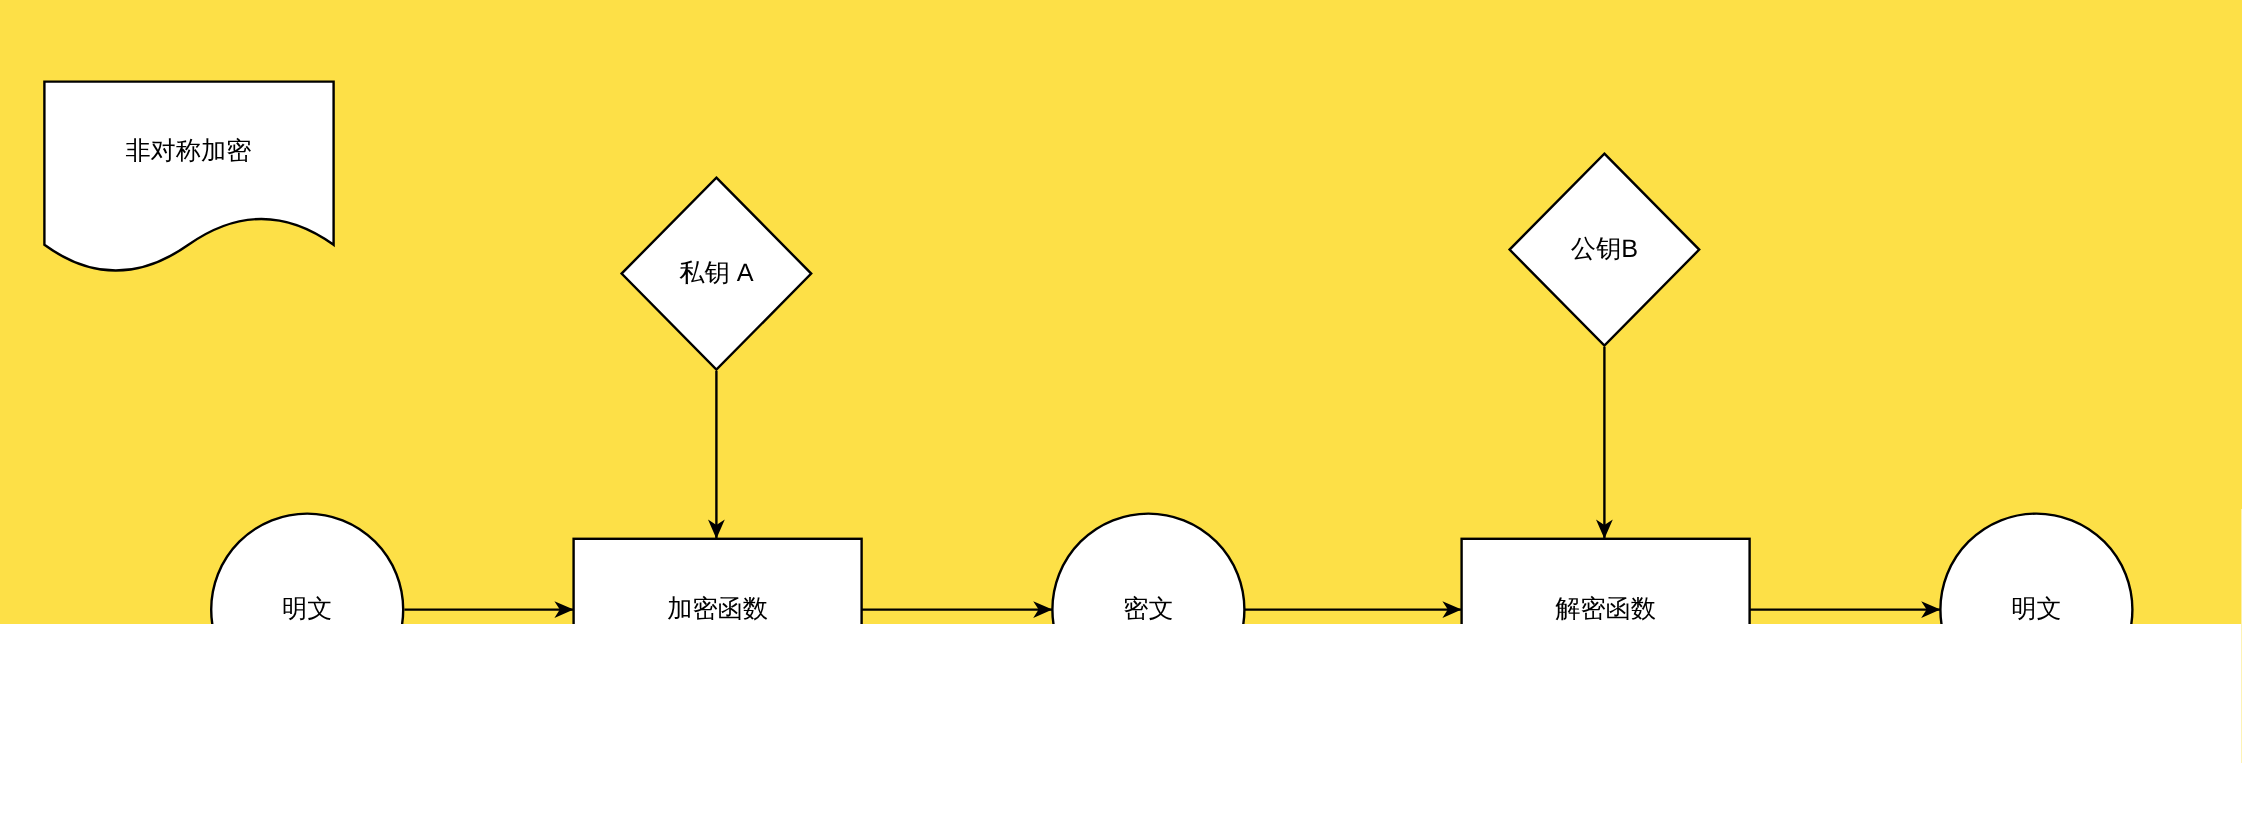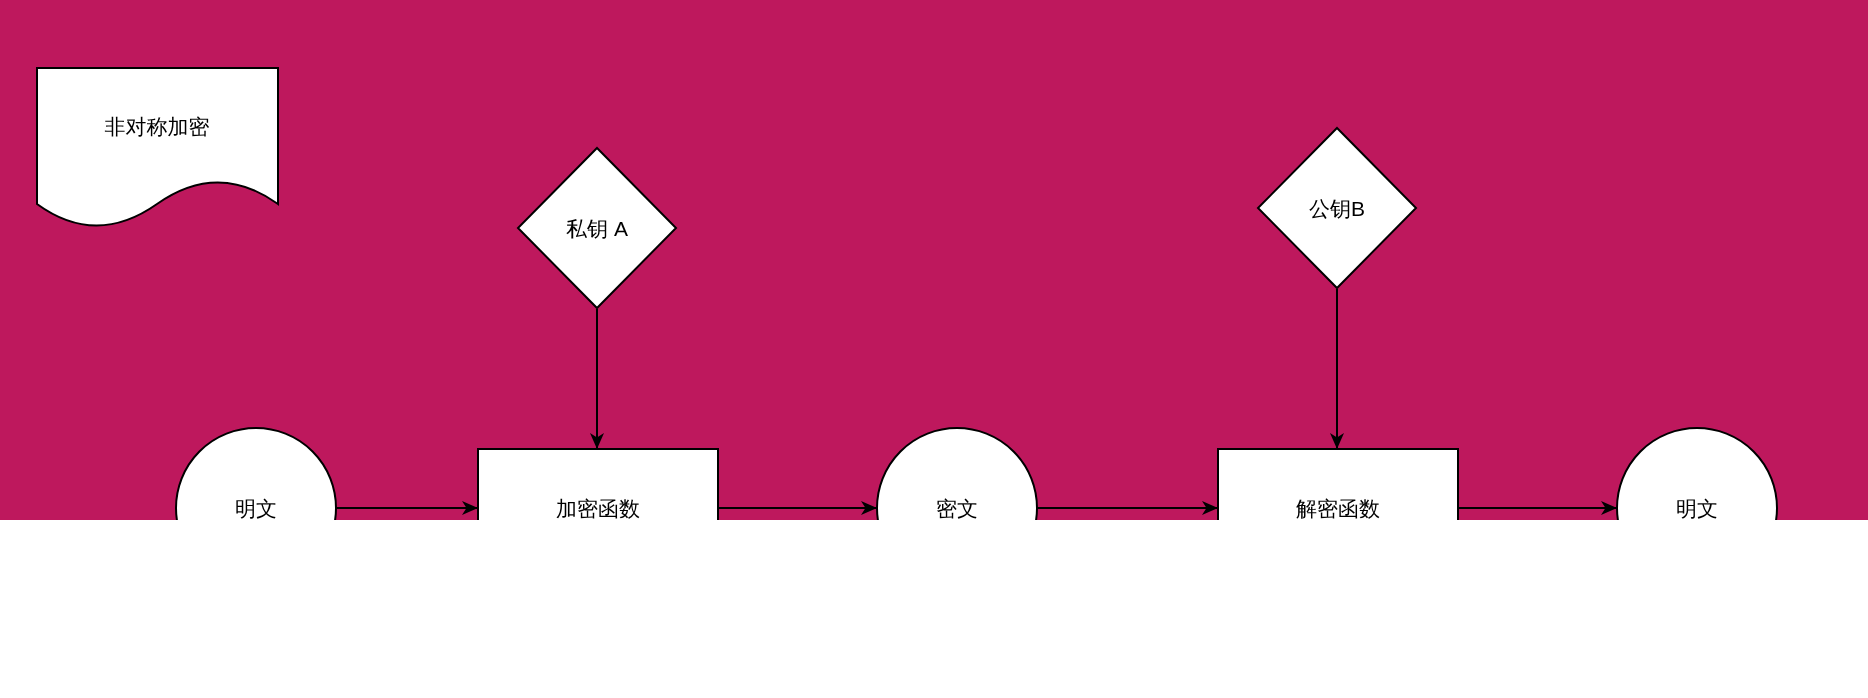--- a/index.html
+++ b/index.html
@@ -4,21 +4,21 @@
 <style>
   html, body {
     margin: 0;
     padding: 0;
     background: #ffffff;
   }
   .canvas-wrap {
     width: 1868px;
     height: 520px;
     position: relative;
-    background: #be185d;
+    background: #fde047;
     overflow: hidden;
   }
   svg { display: block; }
   .shape {
     fill: #ffffff;
     stroke: #000000;
     stroke-width: 2;
   }
   .edge {
     stroke: #000000;

